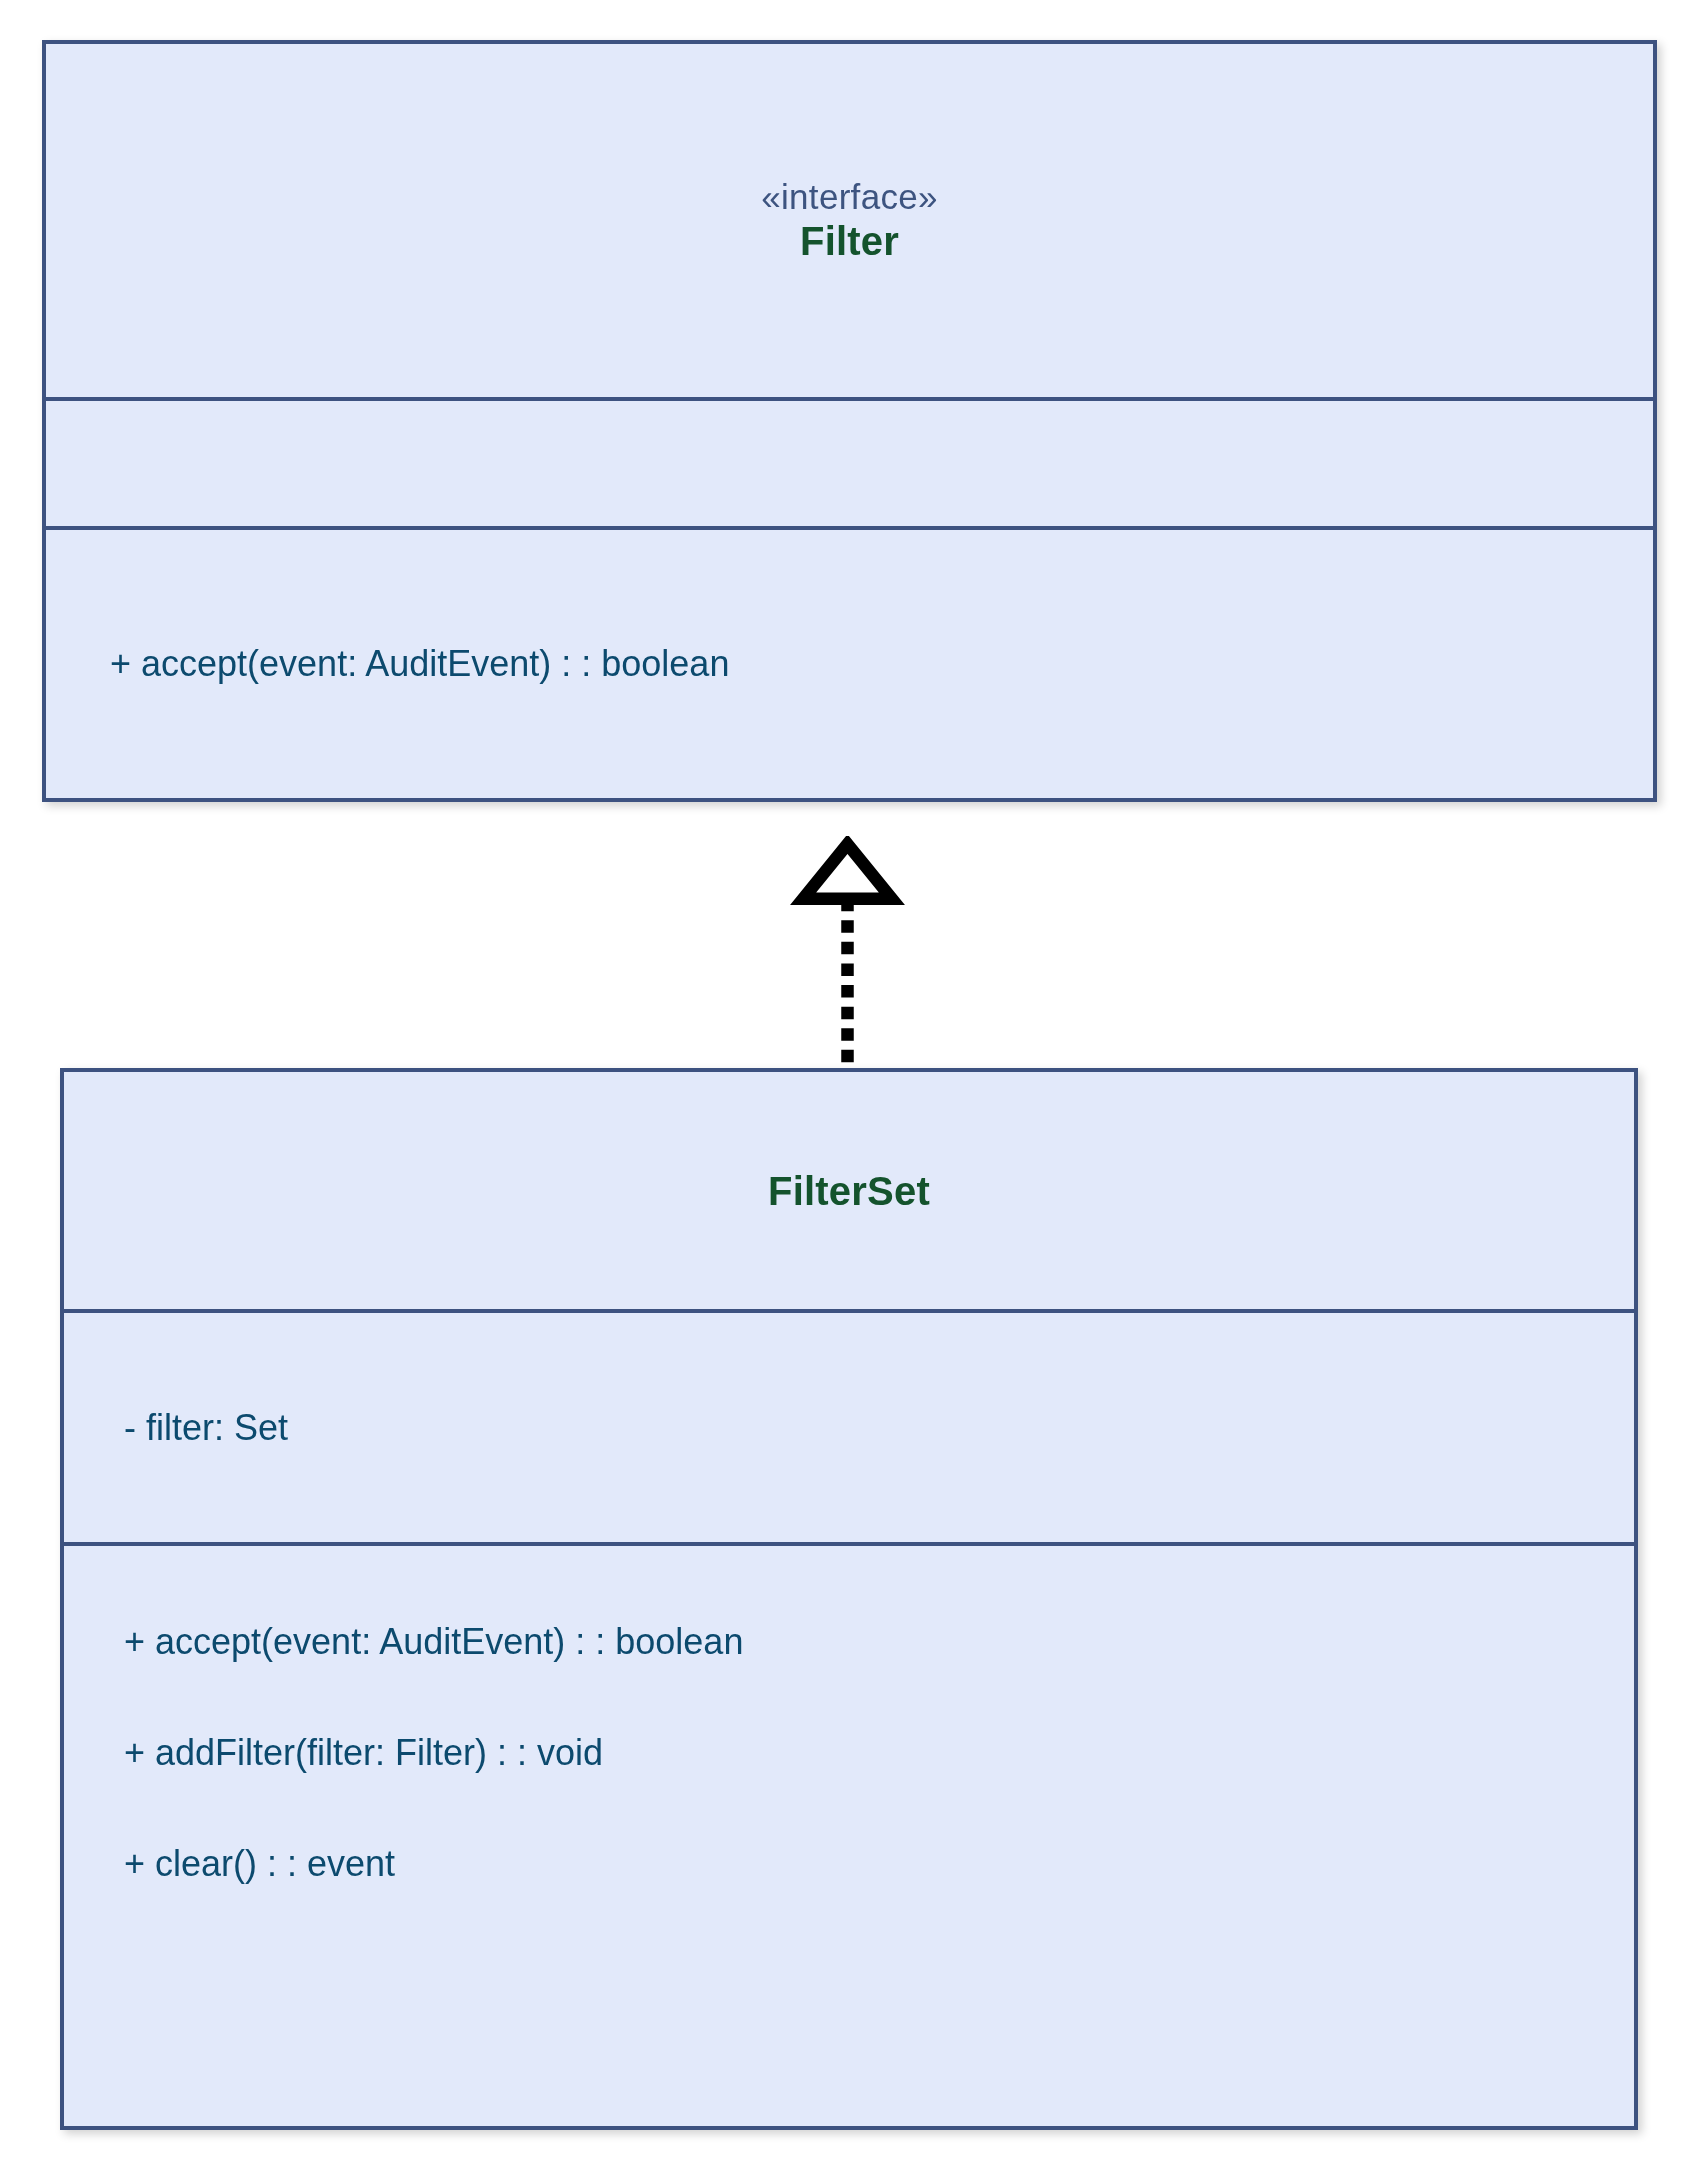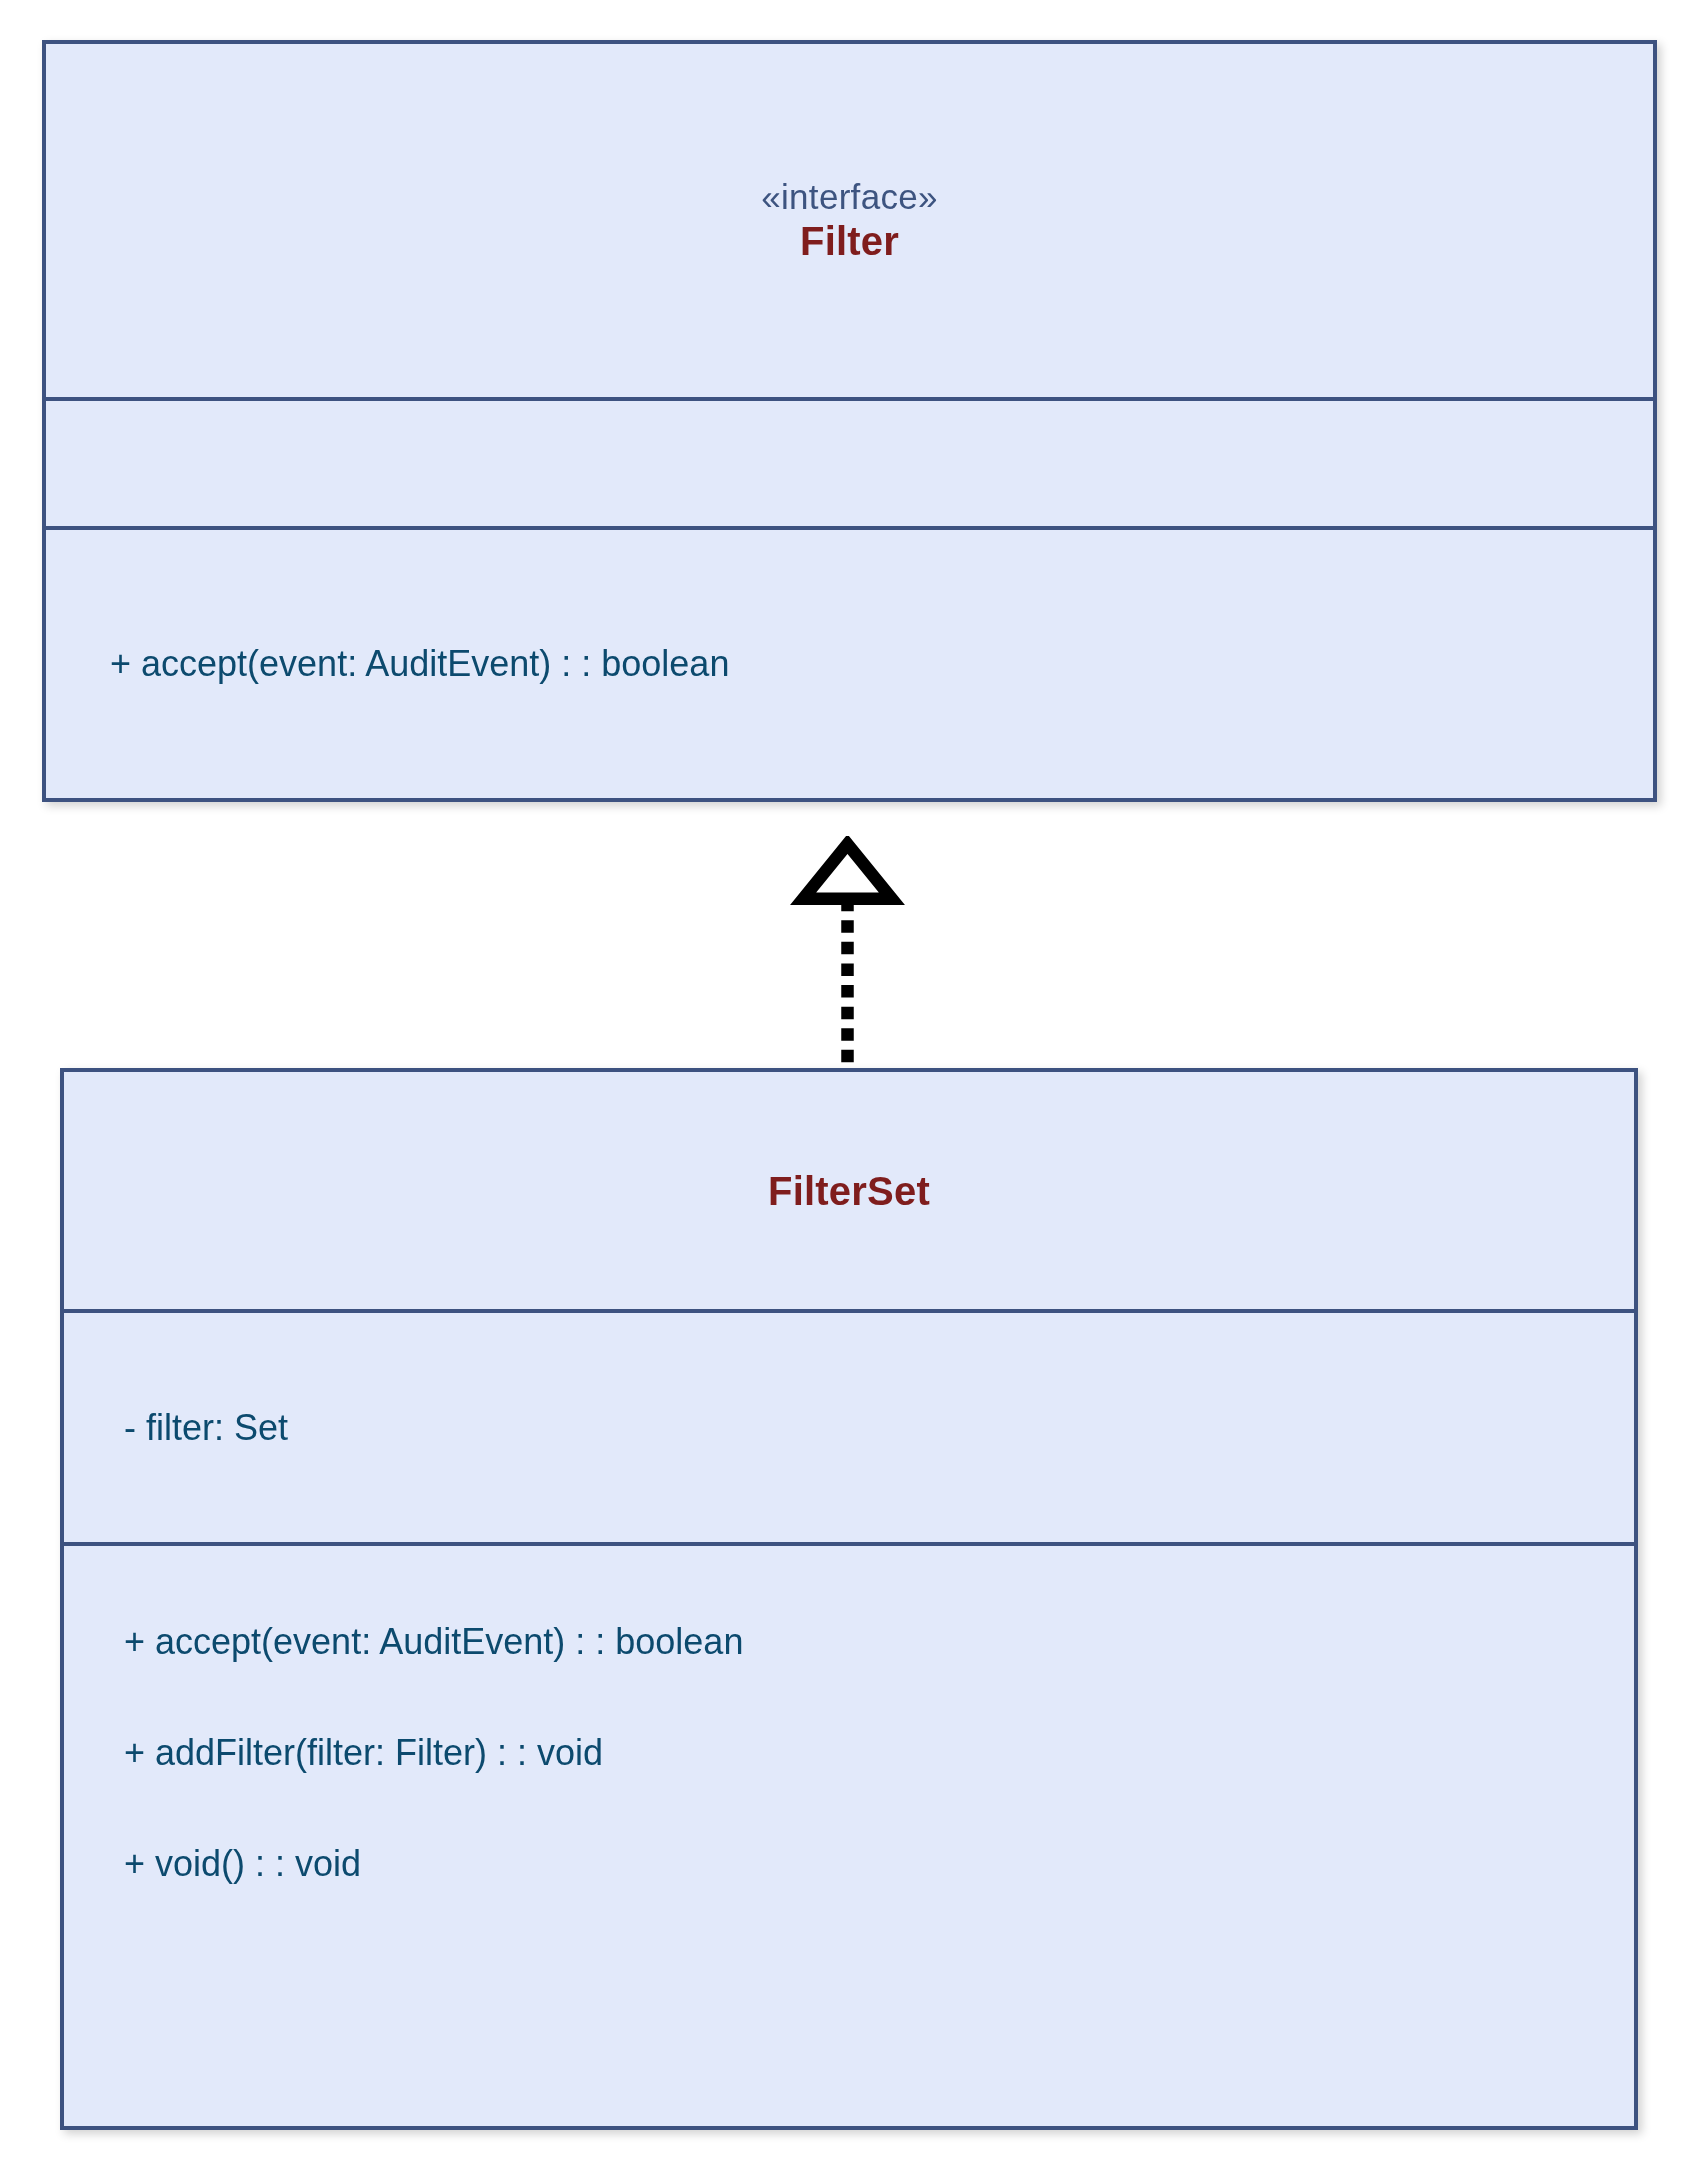--- a/index.html
+++ b/index.html
@@ -49,21 +49,21 @@
     text-align: center;
   }
   .stereotype {
     color: #3d5480;
     font-size: 35px;
     line-height: 1.18;
     font-weight: normal;
     letter-spacing: 0.3px;
   }
   .class-name {
-    color: #7f1d1d;
+    color: #14532d;
     font-size: 40px;
     line-height: 1.2;
     font-weight: bold;
     letter-spacing: 0.2px;
   }
 
   
   .member-list {
     list-style: none;
     margin: 0;
@@ -153,19 +153,19 @@
     <div class="uml-compartment cmp-attrs">
       <ul class="member-list">
         <li class="member">- filter: Set</li>
       </ul>
     </div>
 
     <div class="uml-compartment cmp-ops">
       <ul class="member-list">
         <li class="member">+ accept(event: AuditEvent) : : boolean</li>
         <li class="member">+ addFilter(filter: Filter) : : void</li>
-        <li class="member">+ void() : : void</li>
+        <li class="member">+ clear() : : event</li>
       </ul>
     </div>
   </div>
 
 </div>
 
 
 </body></html>

